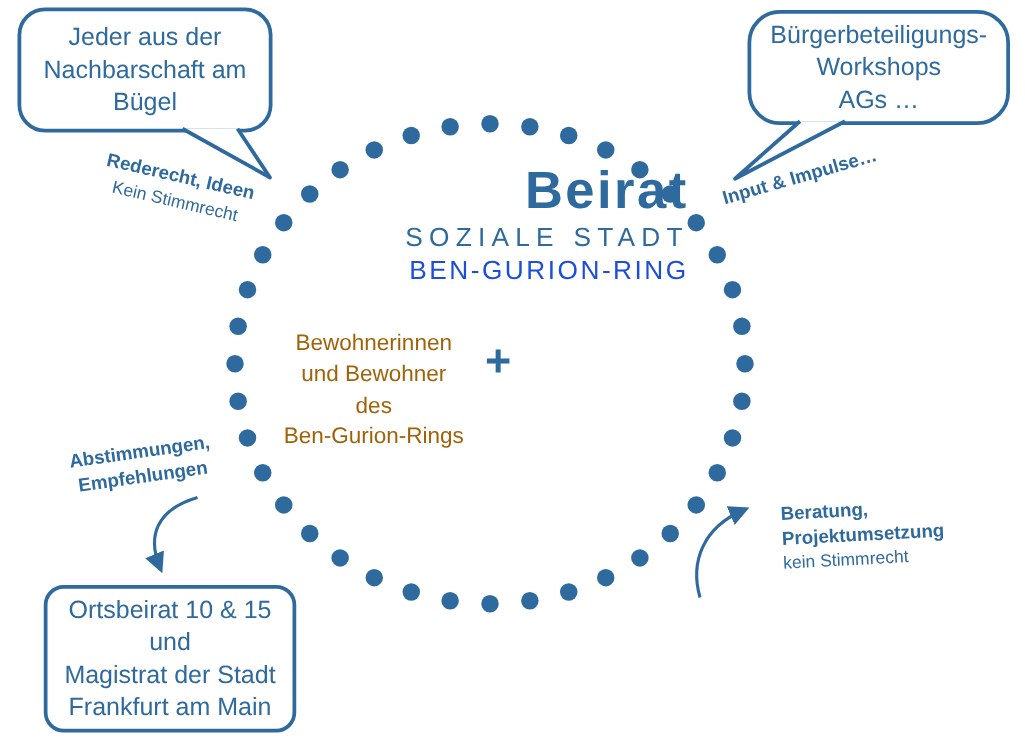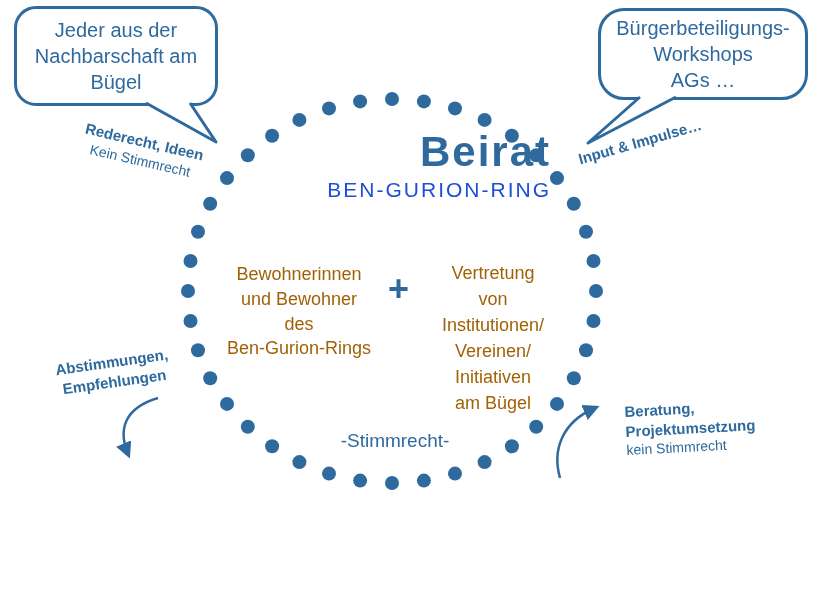--- a/index.html
+++ b/index.html
@@ -52,39 +52,39 @@
 Nachbarschaft am
 Bügel</span>
   </div>
 
   <div class="bubble tr">
     <span class="pre">Bürgerbeteiligungs-
 Workshops
 AGs …</span>
   </div>
 
+  <div class="bubble bl">
+    <span class="pre">Ortsbeirat 10 &amp; 15
+und
+Magistrat der Stadt
+Frankfurt am Main</span>
+  </div>
 
 
   <div class="center-head">
     <div class="title">Beirat</div>
+    <div class="sub1">SOZIALE STADT</div>
     <div class="sub2">BEN-GURION-RING</div>
   </div>
 
   <div class="col left pre">Bewohnerinnen
 und Bewohner
 des
 Ben-Gurion-Rings</div>
   <div class="plus">+</div>
-  <div class="col right pre">Vertretung
-von
-Institutionen/
-Vereinen/
-Initiativen
-am Bügel</div>
-  <div class="voting">-Stimmrecht-</div>
 
   <div class="rlabel lab-tl">
     <div class="b">Rederecht, Ideen</div>
     <div class="r">Kein Stimmrecht</div>
   </div>
 
   <div class="rlabel lab-tr">
     <div class="b">Input &amp; Impulse…</div>
   </div>
 

